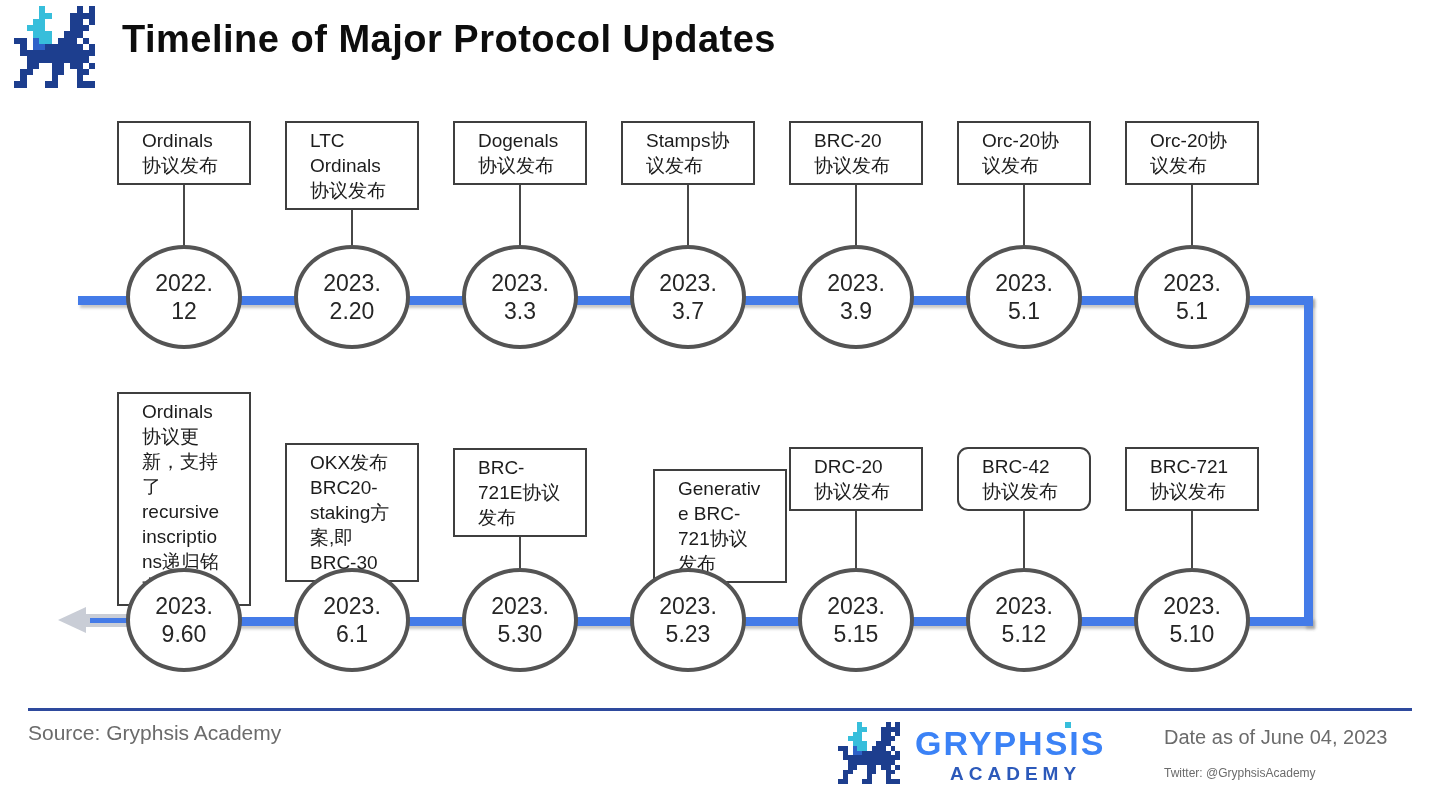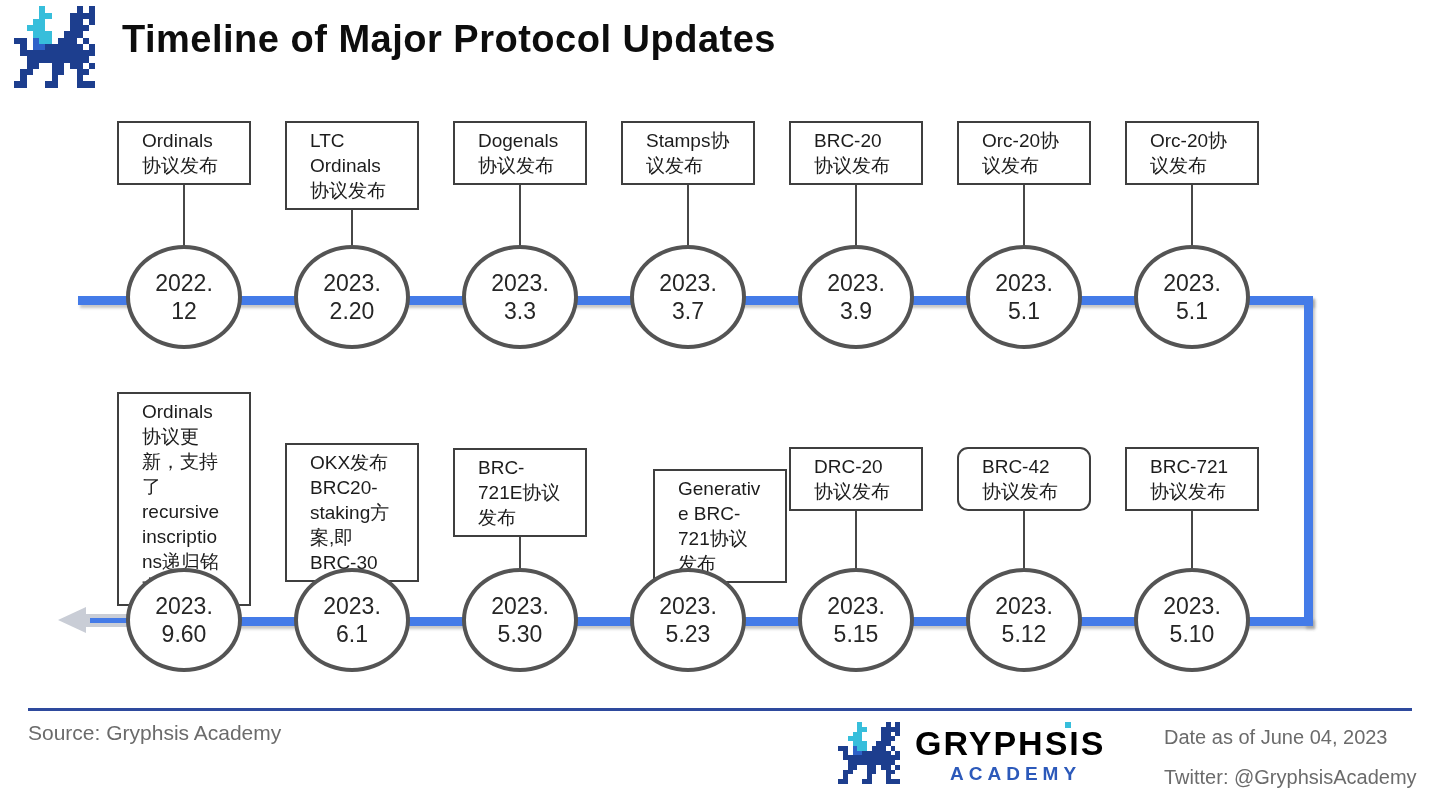--- a/index.html
+++ b/index.html
@@ -20,26 +20,26 @@
   
   .bline{position:absolute;background:#447be8;z-index:2;box-shadow:2px 3px 3px rgba(125,125,125,.45);}
   
   .arrow-shaft{position:absolute;left:84px;top:614px;width:68px;height:13px;background:#c9cdd6;z-index:2;}
   .arrow-head{position:absolute;left:58px;top:607px;width:0;height:0;border-top:13px solid transparent;
               border-bottom:13px solid transparent;border-right:28px solid #c9cdd6;z-index:2;}
   .arrow-blue{position:absolute;left:90px;top:618px;width:68px;height:5px;background:#447be8;z-index:2;}
   
   .divider{position:absolute;left:28px;top:708px;width:1384px;height:3px;background:#2e4a9d;}
   .src{position:absolute;left:28px;top:721px;font-size:21px;color:#6b6b6b;}
-  .wordmark{position:absolute;left:915px;top:724px;font-size:34px;font-weight:600;color:#000000;
+  .wordmark{position:absolute;left:915px;top:724px;font-size:34px;font-weight:600;color:#3b82f6;
             letter-spacing:2px;}
   .wordmark .idot{position:absolute;right:34px;top:-2px;width:6px;height:6px;background:#37bedb;}
   .brandsub{position:absolute;left:950px;top:763px;font-size:19px;font-weight:600;color:#2c59ba;letter-spacing:5px;}
   .note1{position:absolute;left:1164px;top:726px;font-size:20px;color:#6b6b6b;}
-  .note2{position:absolute;left:1164px;top:766px;font-size:20px;color:#6b6b6b;}
+  .note2{position:absolute;left:1164px;top:766px;font-size:12px;color:#6b6b6b;}
   svg{display:block;}
 </style>
 </head>
 <body>
 
 <div id="stage">
 
   <svg class="abs" style="left:14px;top:6px;" width="94" height="82" viewBox="0 0 15 13" shape-rendering="crispEdges">
     <defs>
       <g id="pxdragon">

